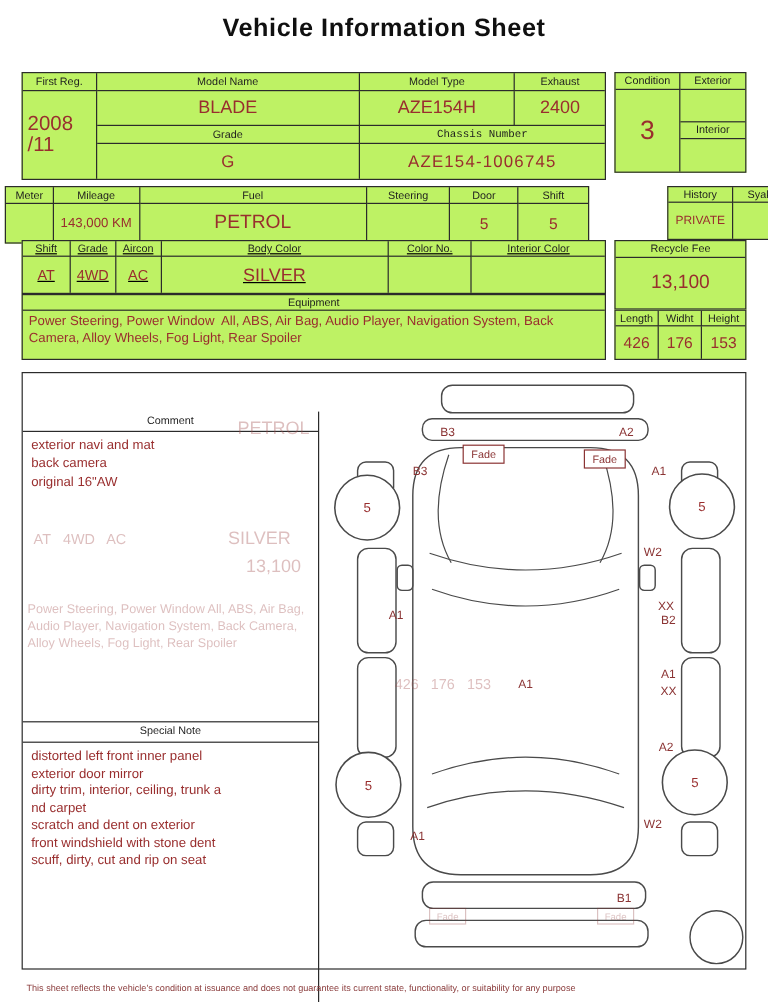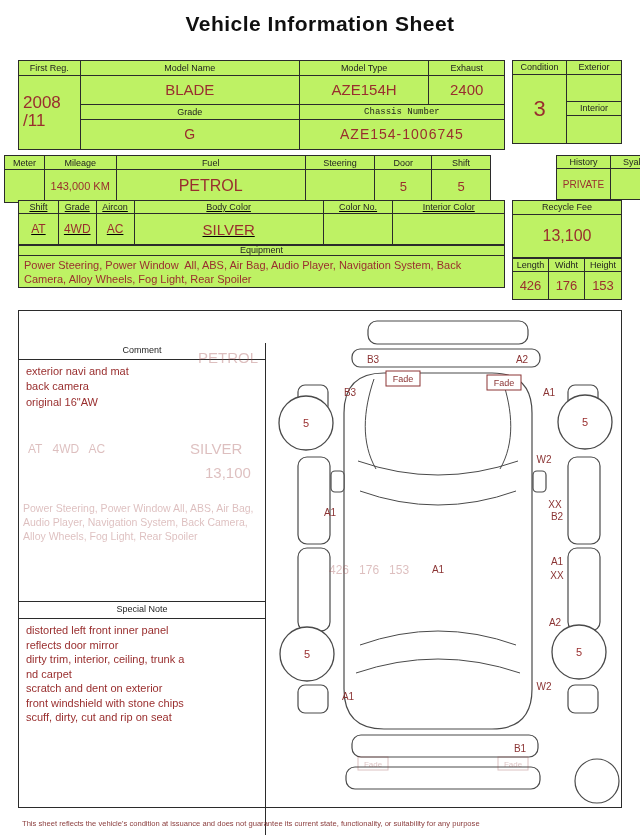--- a/index.html
+++ b/index.html
@@ -117,21 +117,21 @@
     <div class="cell val lr"></div>
     <div class="cell val lc lr"></div>
   </div>
 
   <div class="tbl" style="left:512px;top:200px;width:110px;height:58px;
               grid-template-columns:1fr;grid-template-rows:14fr 44fr;">
     <div class="cell th lc">Recycle Fee</div>
     <div class="cell val s16 lc lr">13,100</div>
   </div>
 
-  <div class="tbl" style="left:18px;top:245px;width:487px;height:43px;
+  <div class="tbl" style="left:18px;top:245px;width:487px;height:55px;
               grid-template-columns:1fr;grid-template-rows:13fr 42fr;">
     <div class="cell th lc">Equipment</div>
     <div class="cell val s11 equip-text lc lr">Power Steering, Power Window  All, ABS, Air Bag, Audio Player, Navigation System, Back Camera, Alloy Wheels, Fog Light, Rear Spoiler</div>
   </div>
 
   <div class="tbl" style="left:512px;top:258px;width:110px;height:42px;
               grid-template-columns:1fr 1fr 1fr;grid-template-rows:14fr 28fr;">
     <div class="cell th">Length</div>
     <div class="cell th">Widht</div>
     <div class="cell th lc">Height</div>
@@ -145,25 +145,25 @@
     <div class="left-col">
       <div class="sec-head">Comment</div>
       <div class="comment-text">
         <div>exterior navi and mat</div>
         <div>back camera</div>
         <div>original 16"AW</div>
       </div>
       <div class="special-head">Special Note</div>
       <div class="special-text">
         <div>distorted left front inner panel</div>
-        <div>reflects door mirror</div>
+        <div>exterior door mirror</div>
         <div>dirty trim, interior, ceiling, trunk a</div>
         <div>nd carpet</div>
         <div>scratch and dent on exterior</div>
-        <div>front windshield with stone chips</div>
+        <div>front windshield with stone dent</div>
         <div>scuff, dirty, cut and rip on seat</div>
       </div>
     </div>
 
     <svg class="diagram" viewBox="0 0 355 496">
       <g stroke="#4a4a4a" stroke-width="1.2" fill="#ffffff">
         <rect x="32" y="74" width="30" height="28" rx="7"></rect>
         <rect x="32" y="146" width="32" height="87" rx="9"></rect>
         <rect x="32" y="237" width="32" height="83" rx="9"></rect>
         <rect x="32" y="374" width="30" height="28" rx="7"></rect>

